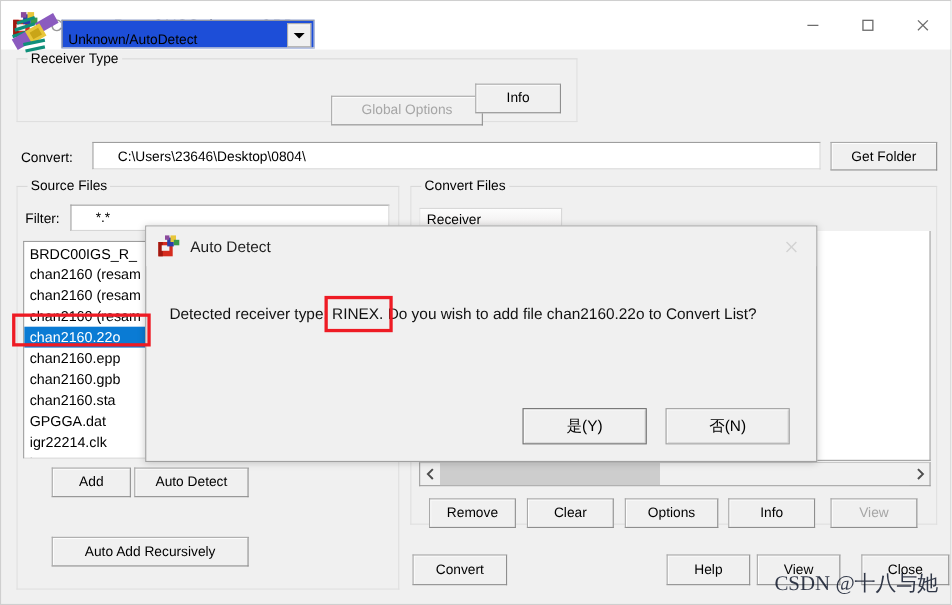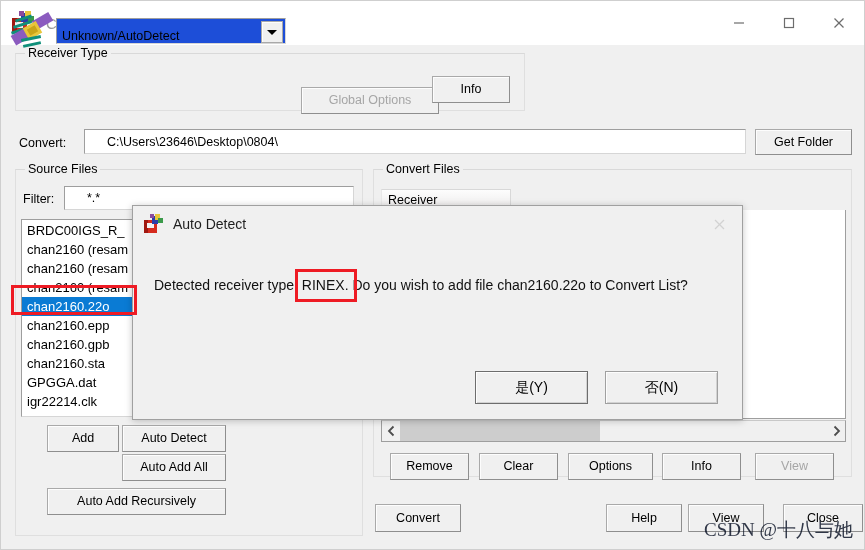--- a/index.html
+++ b/index.html
@@ -434,21 +434,20 @@
         <div class="lrow">chan2160.gpb</div>
         <div class="lrow">chan2160.sta</div>
         <div class="lrow">GPGGA.dat</div>
         <div class="lrow">igr22214.clk</div>
         <div class="lrow">igr22214.erp</div>
       </div>
   </div>
 
   <div class="btn srcbtn" id="btn-add">Add</div>
   <div class="btn srcbtn" id="btn-autodet">Auto Detect</div>
-  <div class="btn srcbtn" id="btn-autoadd">Auto Add All</div>
   <div class="btn srcbtn" id="btn-autorec">Auto Add Recursively</div>
 
   <div class="grp" id="convert-group">
     <span class="grp-label">Convert Files</span>
   </div>
   <div id="convert-header">
     <div class="colhead" id="col-receiver">Receiver</div>
   </div>
   <div id="convert-listbody"></div>
 

